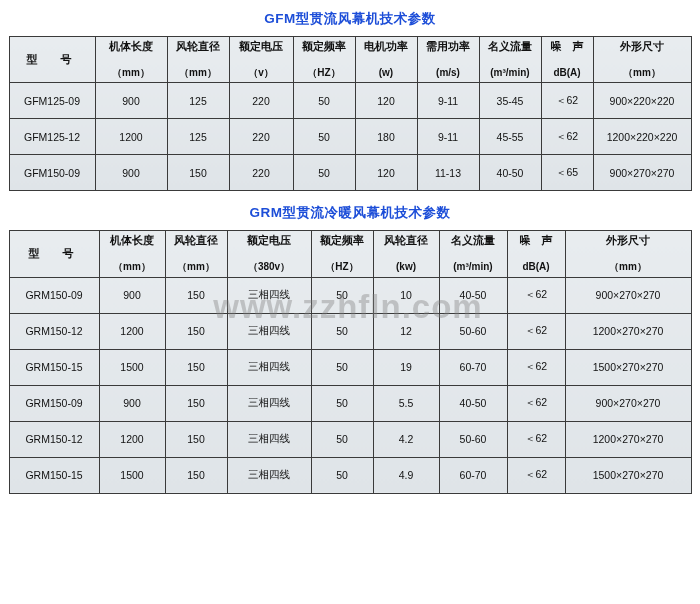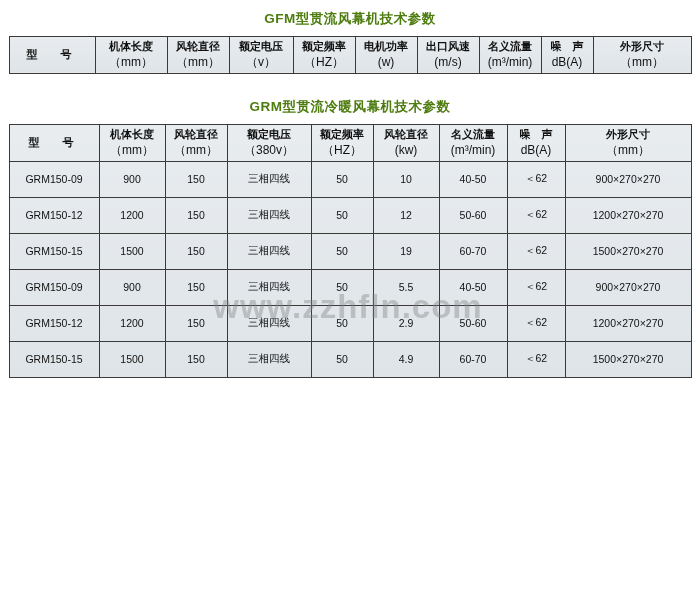--- a/index.html
+++ b/index.html
@@ -16,25 +16,25 @@
   }
   .page {
     position: relative;
     width: 700px;
     height: 604px;
   }
   .title {
     text-align: center;
     font-weight: bold;
     font-size: 13.5px;
-    color: #4d7c0f;
+    color: #1d4ed8;
     letter-spacing: 0.5px;
   }
   #title1 { margin-top: 10px; margin-bottom: 8px; }
-  #title2 { margin-top: 24px; margin-bottom: 8px; }
+  #title2 { margin-top: 13px; margin-bottom: 8px; }
 
   table.spec {
     border-collapse: collapse;
     table-layout: fixed;
     margin: 0 auto;
     background: linear-gradient(to bottom, #e8ecef 0%, #dfe4e8 100%);
   }
   table.spec td, table.spec th {
     border: 1px solid #3a3a3a;
     text-align: center;
@@ -45,23 +45,23 @@
     font-weight: normal;
   }
   table.spec thead td {
     font-weight: bold;
     font-size: 11px;
     line-height: 1.25;
     padding: 3px 1px;
   }
   table.spec thead td .unit {
     display: block;
-    font-weight: normal;
-    font-size: 12px;
-    margin-top: 1px;
+    font-weight: bold;
+    font-size: 10px;
+    margin-top: 13px;
   }
   table.spec tbody td {
     height: 35px;
   }
   .model-cell {
     font-size: 10.5px;
   }
   .hdr-model {
     letter-spacing: 6px;
     padding-left: 6px;
@@ -120,38 +120,74 @@
         </td>
         <td>
           <span>额定频率</span>
           <span class="unit">（HZ）</span>
         </td>
         <td>
           <span>电机功率</span>
           <span class="unit">(w)</span>
         </td>
         <td>
-          <span>出口风速</span>
+          <span>需用功率</span>
           <span class="unit">(m/s)</span>
         </td>
         <td>
           <span>名义流量</span>
           <span class="unit">(m³/min)</span>
         </td>
         <td>
           <span>噪　声</span>
           <span class="unit">dB(A)</span>
         </td>
         <td>
           <span>外形尺寸</span>
           <span class="unit">（mm）</span>
         </td>
       </tr>
     </thead>
     <tbody>
+      <tr>
+        <td class="model-cell">GFM125-09</td>
+        <td>900</td>
+        <td>125</td>
+        <td>220</td>
+        <td>50</td>
+        <td>120</td>
+        <td>9-11</td>
+        <td>35-45</td>
+        <td>＜62</td>
+        <td>900×220×220</td>
+      </tr>
+      <tr>
+        <td class="model-cell">GFM125-12</td>
+        <td>1200</td>
+        <td>125</td>
+        <td>220</td>
+        <td>50</td>
+        <td>180</td>
+        <td>9-11</td>
+        <td>45-55</td>
+        <td>＜62</td>
+        <td>1200×220×220</td>
+      </tr>
+      <tr>
+        <td class="model-cell">GFM150-09</td>
+        <td>900</td>
+        <td>150</td>
+        <td>220</td>
+        <td>50</td>
+        <td>120</td>
+        <td>11-13</td>
+        <td>40-50</td>
+        <td>＜65</td>
+        <td>900×270×270</td>
+      </tr>
     </tbody>
   </table>
 
   <div class="title" id="title2">GRM型贯流冷暖风幕机技术参数</div>
 
   <table class="spec" id="table2" style="width:682px;">
     <colgroup>
       <col style="width:90px">
         <col style="width:66px">
         <col style="width:62px">
@@ -245,21 +281,21 @@
         <td>40-50</td>
         <td>＜62</td>
         <td>900×270×270</td>
       </tr>
       <tr>
         <td class="model-cell">GRM150-12</td>
         <td>1200</td>
         <td>150</td>
         <td>三相四线</td>
         <td>50</td>
-        <td>2.9</td>
+        <td>4.2</td>
         <td>50-60</td>
         <td>＜62</td>
         <td>1200×270×270</td>
       </tr>
       <tr>
         <td class="model-cell">GRM150-15</td>
         <td>1500</td>
         <td>150</td>
         <td>三相四线</td>
         <td>50</td>

